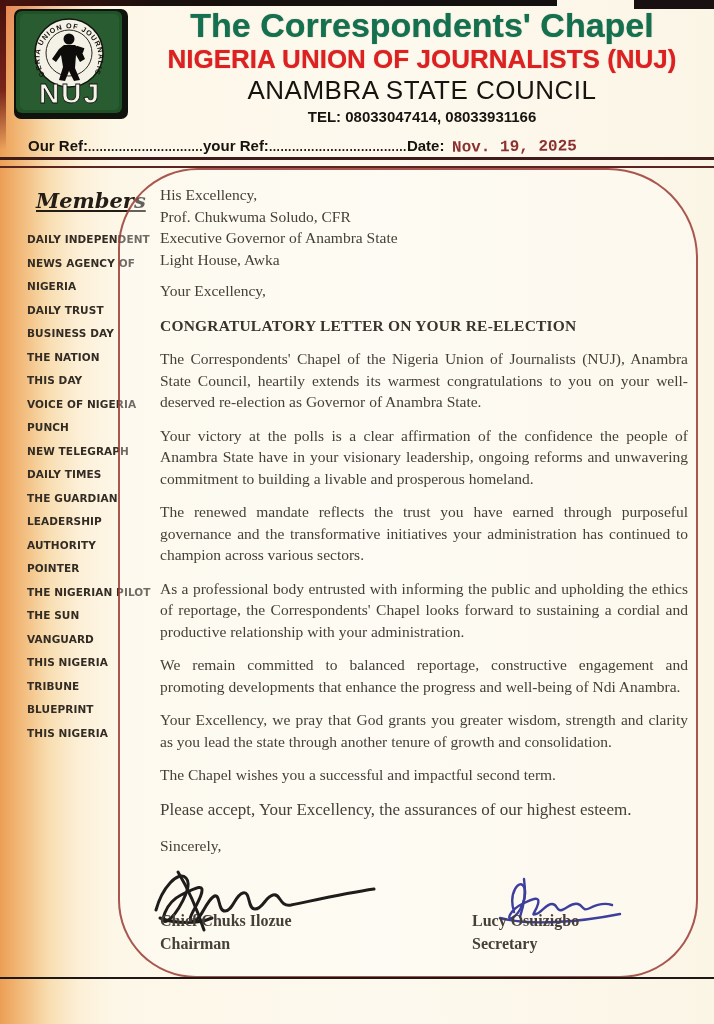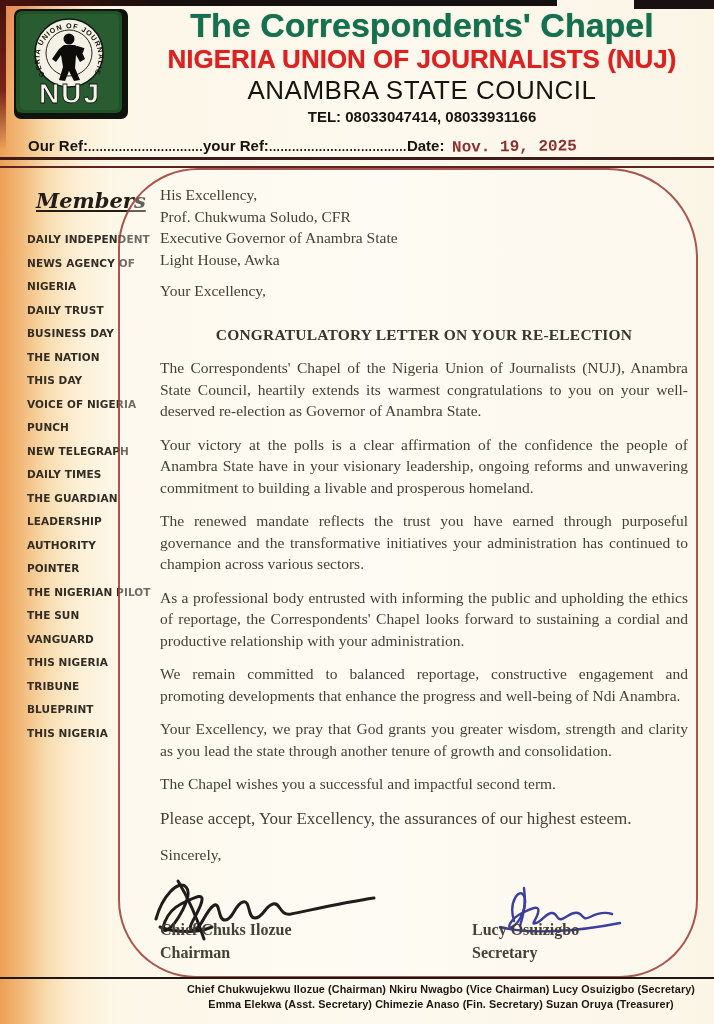--- a/index.html
+++ b/index.html
@@ -37,21 +37,21 @@
   .member-item{font-family:"DejaVu Sans",sans-serif;font-size:10.5px;font-weight:bold;color:#332c24;height:23.5px;line-height:23.5px;white-space:nowrap;letter-spacing:.1px;}
 
   
   .letter-box{position:absolute;left:118px;top:168px;width:576px;height:806px;
     border:2px solid rgba(153,57,49,.85);border-radius:80px 90px 78px 78px;
     background:rgba(255,255,255,.30);}
   .letter-content{position:absolute;left:160px;top:184px;width:528px;color:#453f37;
     font-family:"Liberation Serif",serif;font-size:15.5px;line-height:21.5px;}
   .recipient-line{white-space:nowrap;}
   .salutation{margin-top:10px;}
-  .subject{margin-top:22px;text-align:center;font-weight:bold;color:#3a342c;letter-spacing:.2px;}
+  .subject{margin-top:13px;text-align:left;font-weight:bold;color:#3a342c;letter-spacing:.2px;}
   .para{margin-top:12px;text-align:justify;}
   .para-last{font-size:17px;line-height:23px;}
   .closing{margin-top:14px;}
 
   .sig-row{position:relative;height:96px;margin-top:2px;font-weight:bold;}
   .sig-left{position:absolute;left:0;top:0;width:250px;}
   .sig-right{position:absolute;left:312px;top:0;width:230px;}
   .sig-scribble-left{position:absolute;left:-14px;top:2px;}
   .sig-scribble-right{position:absolute;left:8px;top:16px;}
   .sig-name{position:absolute;top:52px;font-size:16px;white-space:nowrap;}
@@ -179,18 +179,14 @@
             <path d="M20 44 C50 52 100 48 140 40"></path>
           </g>
         </svg>
         <div class="sig-name">Lucy Osuizigbo</div>
         <div class="sig-role">Secretary</div>
       </div>
     </div>
   </div>
 
   <div class="footer-rule"></div>
-  <div class="footer-text">
-    <div>Chief Chukwujekwu Ilozue (Chairman)  Nkiru Nwagbo  (Vice Chairman) Lucy Osuizigbo  (Secretary)</div>
-    <div>Emma Elekwa (Asst. Secretary) Chimezie Anaso  (Fin. Secretary)  Suzan Oruya (Treasurer)</div>
-  </div>
 
 </div>
 
 </body></html>

